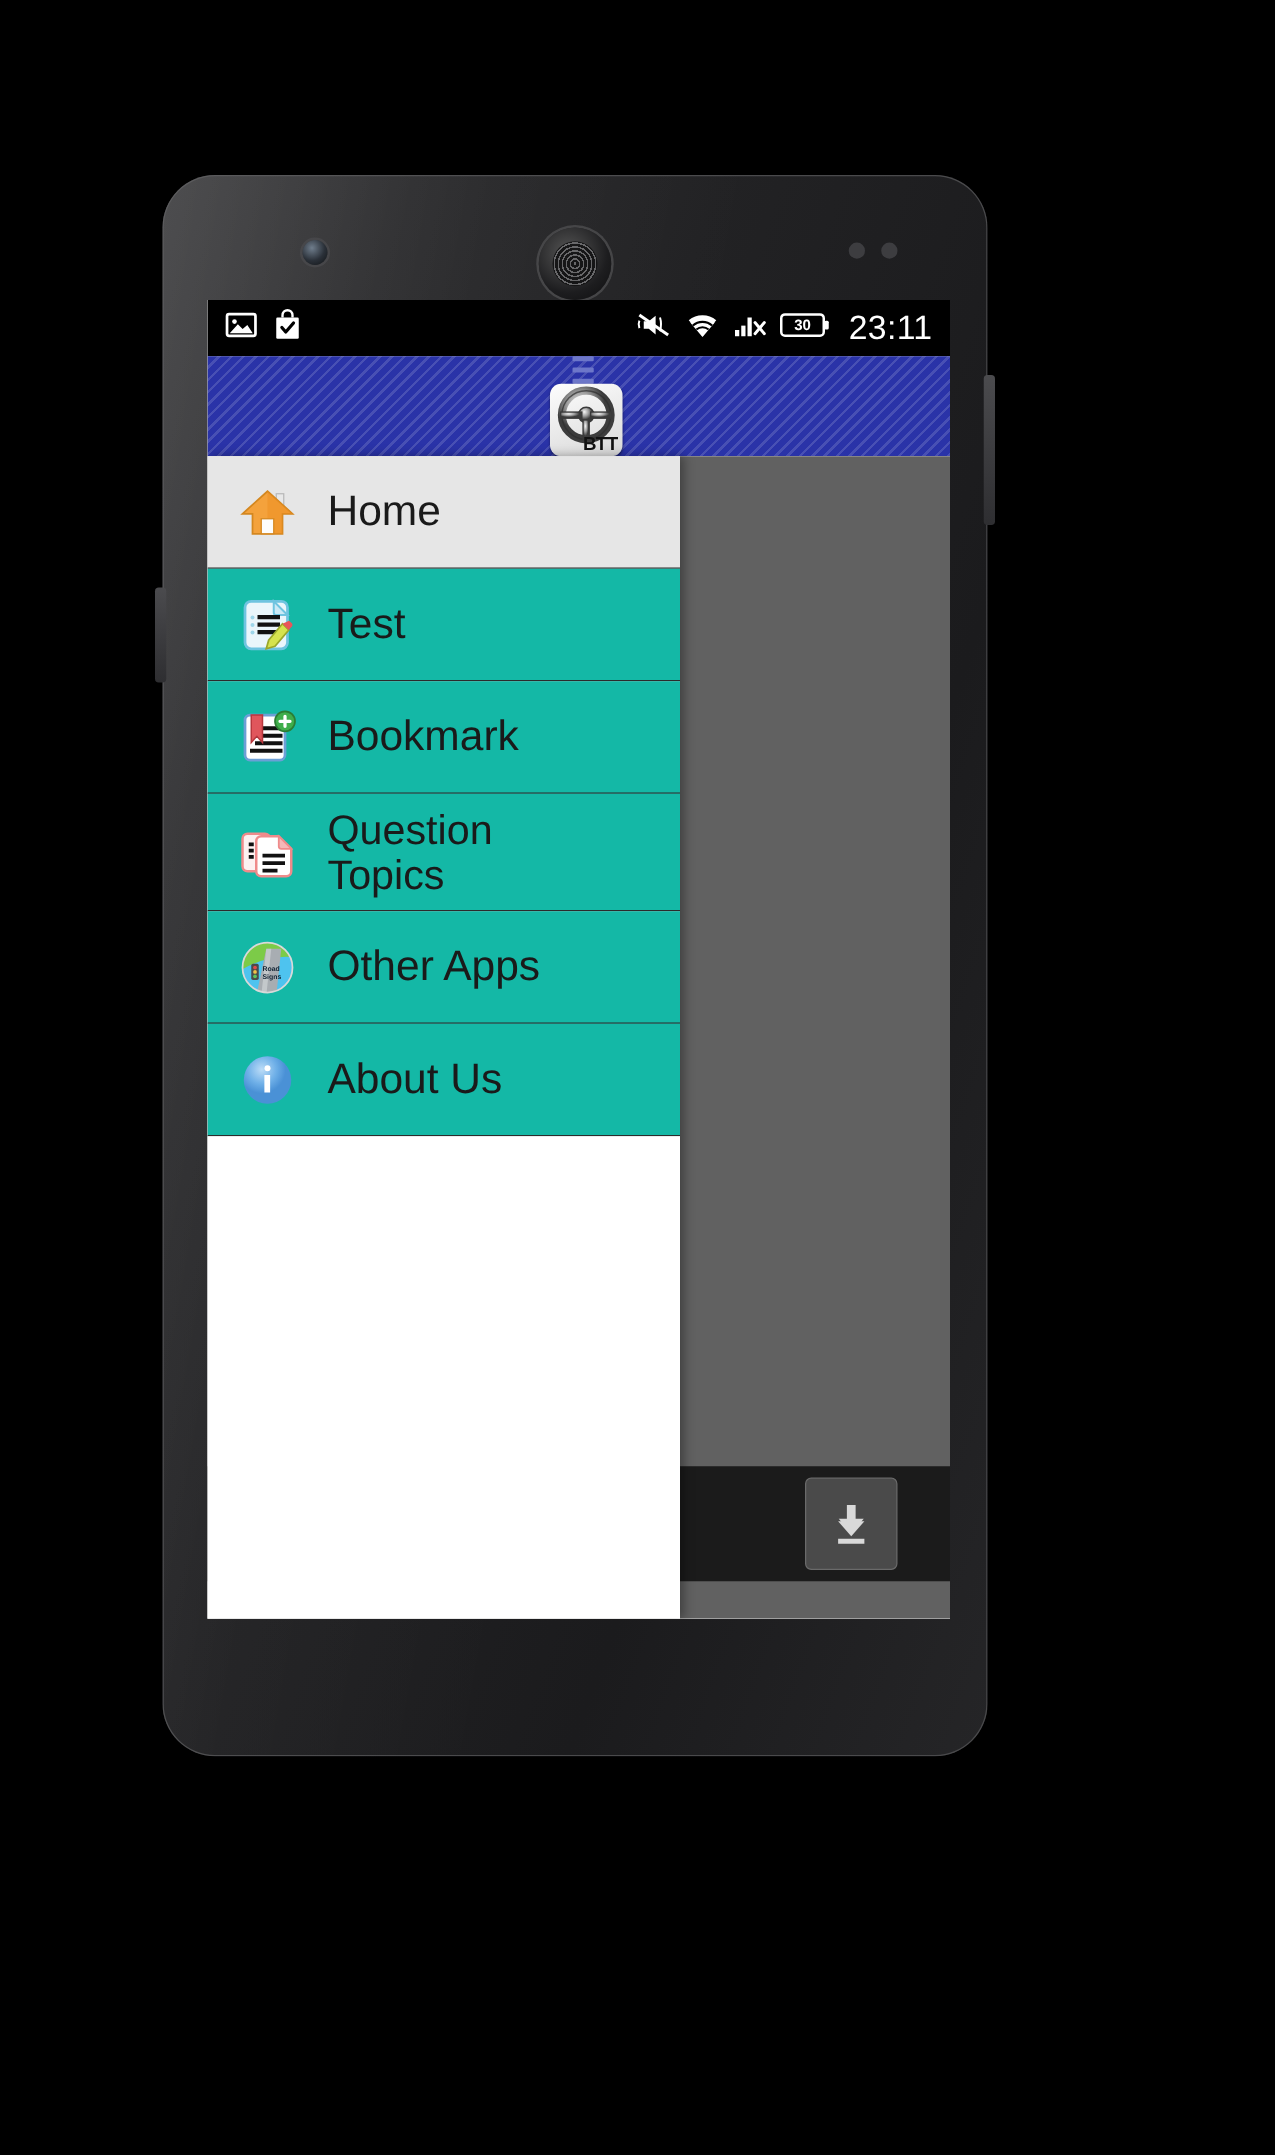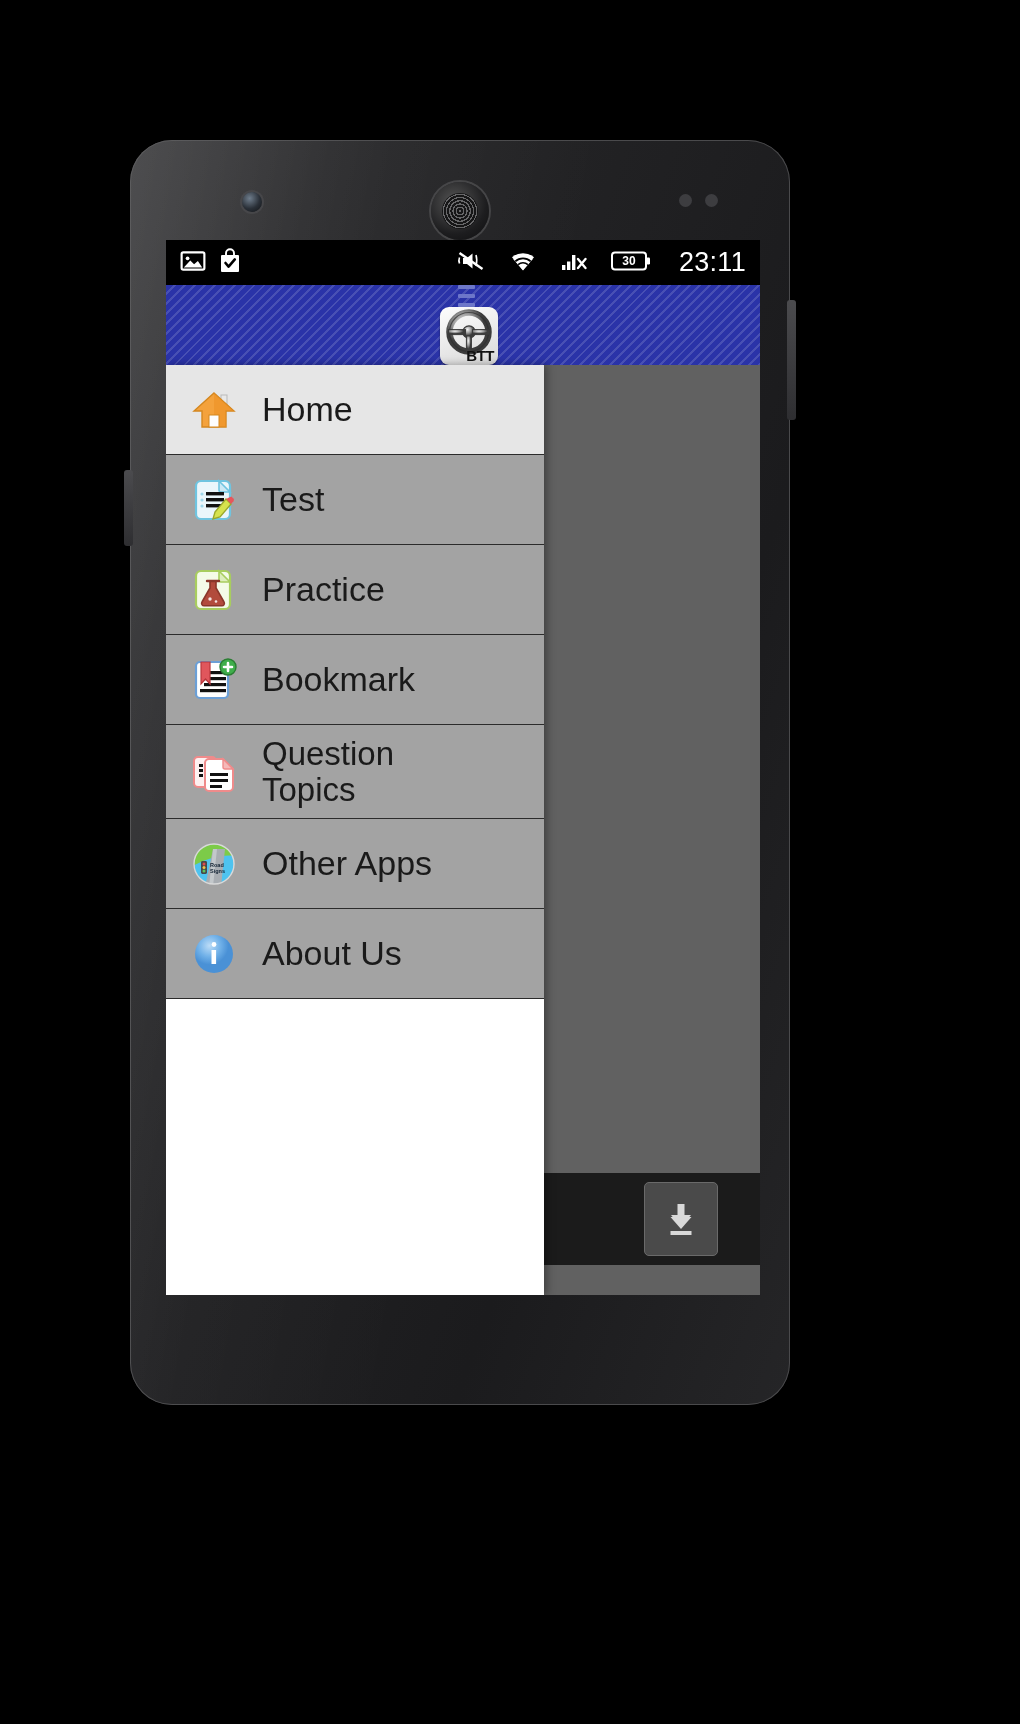--- a/index.html
+++ b/index.html
@@ -71,21 +71,21 @@
   
   #status-bar {
     position:relative;
     height:45px;
     background:#000;
     display:flex; align-items:center;
     padding:0 14px;
     color:#fff;
   }
   .sb-left { display:flex; align-items:center; gap:12px; }
-  .sb-right { margin-left:auto; display:flex; align-items:center; gap:24px; }
+  .sb-right { margin-left:auto; display:flex; align-items:center; gap:11px; }
   .sb-time {
     font-size:27px; letter-spacing:.3px; color:#fff; font-weight:400;
     margin-left:4px;
   }
   .sb-ico { display:block; }
 
   
   #app-bar {
     position:relative;
     height:80px;
@@ -175,21 +175,21 @@
     background:#fff;
     z-index:20;
     box-shadow:3px 0 8px rgba(0,0,0,.35);
     display:flex; flex-direction:column;
   }
   .nav-item {
     display:flex; align-items:center;
     height:90px;
     padding-left:22px;
     border-bottom:1.5px solid #2b2b2b;
-    background:#a3a3a3;
+    background:#14b8a6;
     flex:0 0 auto;
   }
   .nav-item.selected { background:#e6e6e6; }
   .nav-icon {
     width:52px; height:52px;
     flex:0 0 52px;
     display:flex; align-items:center; justify-content:center;
     margin-right:22px;
   }
   .nav-label {
@@ -351,33 +351,20 @@
               <rect x="15" y="15" width="18" height="3.4" fill="#111"></rect>
               <rect x="15" y="21" width="18" height="3.4" fill="#111"></rect>
               <rect x="15" y="27" width="15" height="3.4" fill="#111"></rect>
               <path d="M24 35 L35 22 L40 27 L29 40 L22 42 Z" fill="#d6e34e" stroke="#9aa82c" stroke-width="1.4"></path>
               <path d="M35 22 L40 27 L42.5 24.2 a2 2 0 0 0 0-2.6 L40.2 19.5 Z" fill="#e8565b"></path>
             </svg>
           </span>
           <span class="nav-label">Test</span>
         </div>
 
-        <div class="nav-item">
-          <span class="nav-icon">
-            <svg width="46" height="46" viewBox="0 0 46 46">
-              <rect x="5" y="4" width="34" height="38" rx="5" fill="#f4fbe8" stroke="#a8cd5f" stroke-width="2.2"></rect>
-              <path d="M28 4 L39 15 H30 a2 2 0 0 1-2-2 Z" fill="#ddeebb" stroke="#a8cd5f" stroke-width="1.6"></path>
-              <path d="M19 14 v7 L11 35 a2.5 2.5 0 0 0 2.2 3.8 h17.6 A2.5 2.5 0 0 0 33 35 L25 21 v-7 Z" fill="#b24b3c" stroke="#8a372b" stroke-width="1.6"></path>
-              <path d="M16 14 h12" stroke="#8a372b" stroke-width="2.4" stroke-linecap="round"></path>
-              <circle cx="19" cy="32" r="1.7" fill="#fff" opacity=".85"></circle>
-              <circle cx="25" cy="34.5" r="1.3" fill="#fff" opacity=".85"></circle>
-            </svg>
-          </span>
-          <span class="nav-label">Practice</span>
-        </div>
 
 
         <div class="nav-item">
           <span class="nav-icon">
             <svg width="46" height="46" viewBox="0 0 46 46">
               <rect x="5" y="5" width="32" height="36" rx="4" fill="#fff" stroke="#6b9fd6" stroke-width="2.2"></rect>
               <rect x="13" y="14" width="22" height="3.2" fill="#111"></rect>
               <rect x="13" y="20" width="22" height="3.2" fill="#111"></rect>
               <rect x="13" y="26" width="22" height="3.2" fill="#111"></rect>
               <rect x="9" y="32" width="26" height="3.2" fill="#111"></rect>

